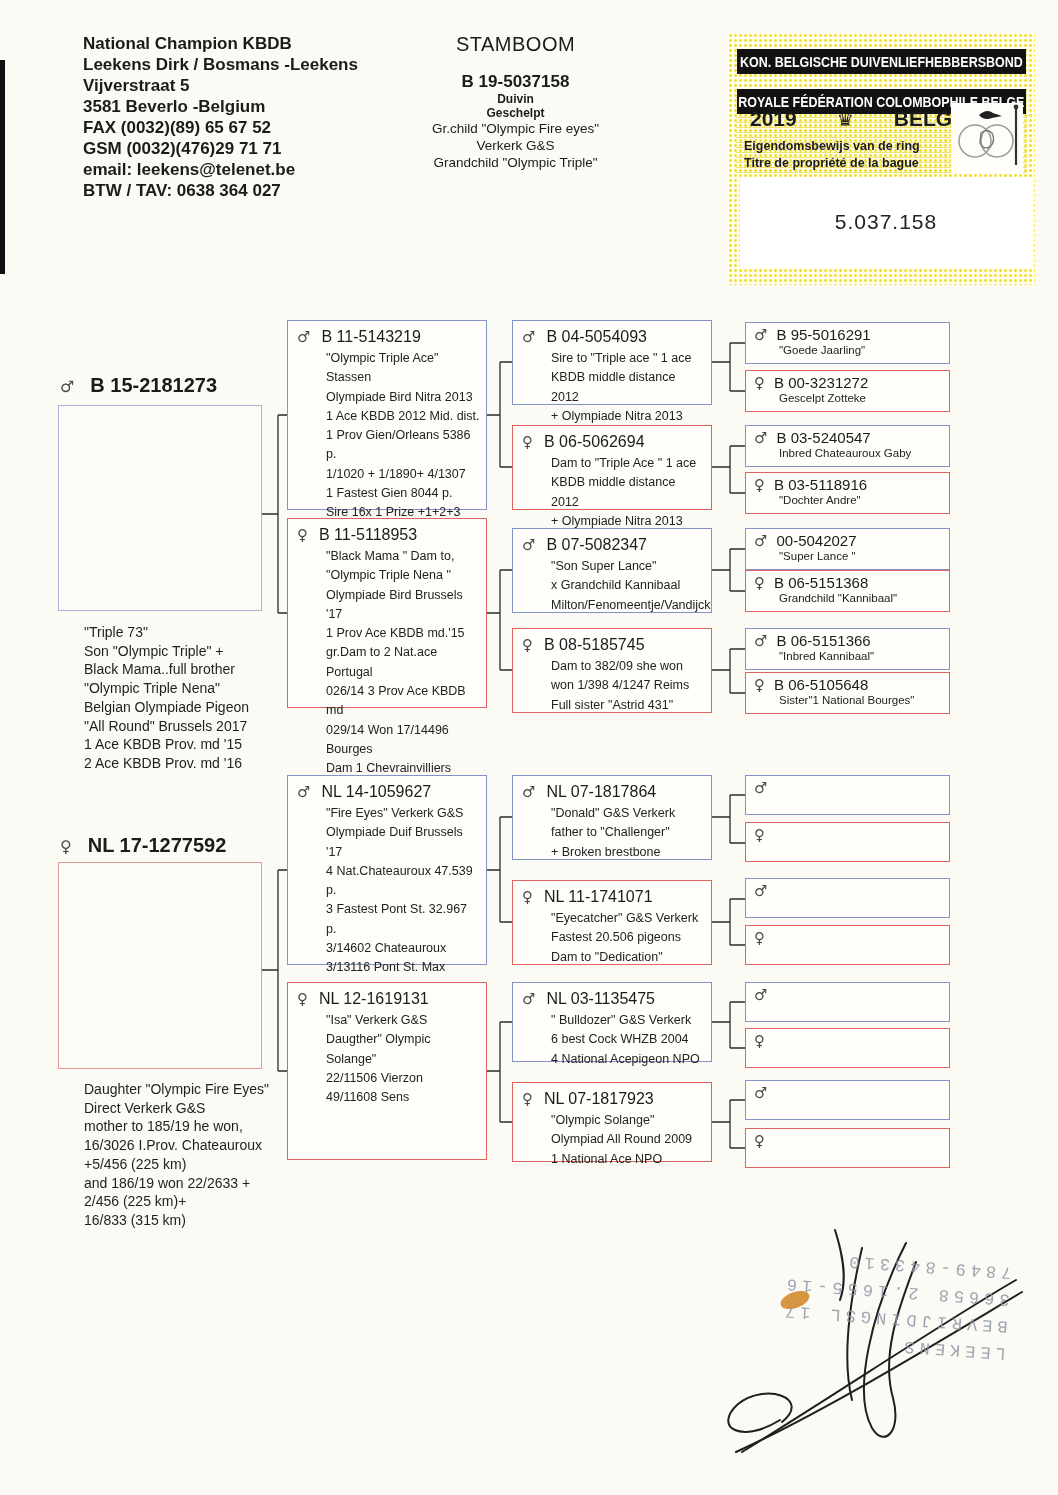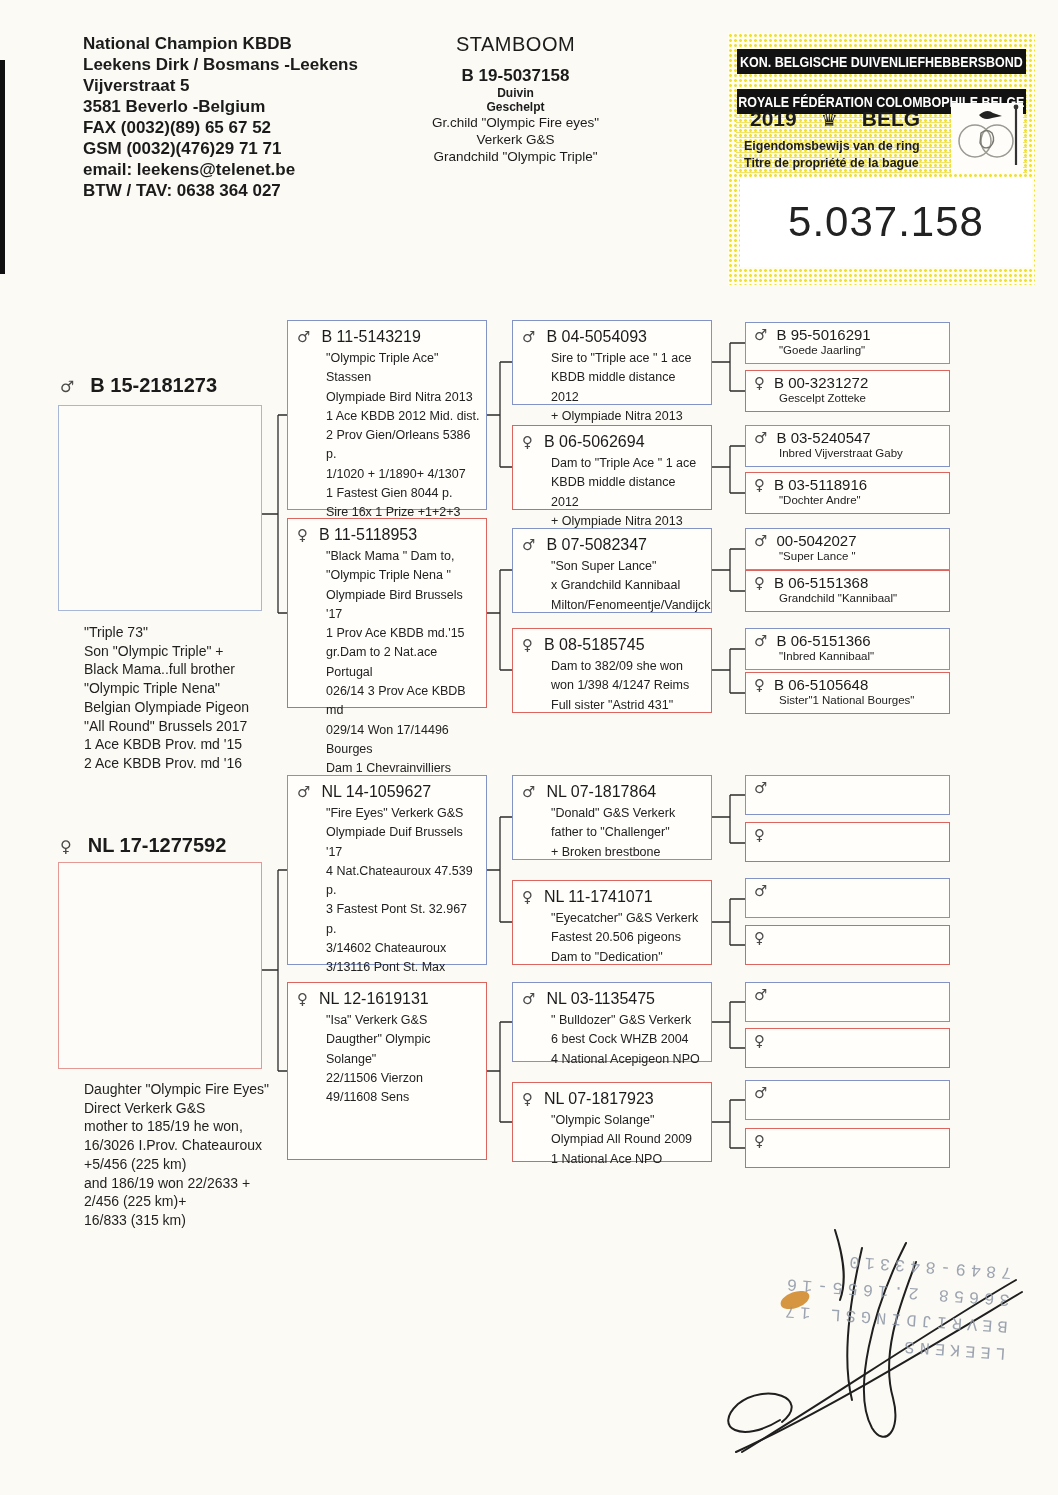--- a/index.html
+++ b/index.html
@@ -3,40 +3,40 @@
 <meta charset="utf-8">
 <style>
   html,body{margin:0;padding:0;background:#e8e8e8;}
   .page{position:relative;width:1058px;height:1495px;background:#fbfaf4;overflow:hidden;
         font-family:"Liberation Sans",sans-serif;color:#1b1b1b;}
   .abs{position:absolute;}
   
   .hdr-left{left:83px;top:33px;width:350px;font-size:17px;font-weight:bold;line-height:21px;}
   .hdr-center{left:393px;top:33px;width:245px;text-align:center;}
   .hc-title{font-size:20px;letter-spacing:.5px;}
-  .hc-ring{font-size:17px;font-weight:bold;margin-top:10px;}
+  .hc-ring{font-size:17px;font-weight:bold;margin-top:16px;}
   .hc-sex,.hc-color{font-size:12px;font-weight:bold;}
   .hc-lines{font-size:13.5px;line-height:17px;}
   
   .stamp{left:728px;top:33px;width:307px;height:252px;
          background-color:#fffdf0;
          background-image:radial-gradient(circle,#f0e034 1.1px,rgba(0,0,0,0) 1.7px);
          background-size:5px 5px;}
   .stamp .rules{position:absolute;left:8px;right:8px;top:64px;height:80px;
          background:repeating-linear-gradient(to bottom,rgba(236,217,70,.75) 0 1.5px,rgba(0,0,0,0) 1.5px 5px);}
   .bar{position:absolute;left:9px;width:289px;height:25px;background:#121212;color:#fff;
        display:flex;align-items:center;justify-content:center;font-weight:bold;font-size:14.5px;white-space:nowrap;}
   .bar span{display:inline-block;transform:scaleX(.86);}
-  .yearrow{position:absolute;left:22px;top:74px;display:flex;align-items:center;gap:24px;font-weight:bold;font-size:21px;}
+  .yearrow{position:absolute;left:22px;top:74px;display:flex;align-items:center;gap:40px;font-weight:bold;font-size:21px;}
   .crown{font-family:"DejaVu Sans",sans-serif;font-size:19px;line-height:1;}
   .stamp-small{position:absolute;left:16px;font-weight:bold;font-size:12.5px;line-height:16px;}
   .emblem{position:absolute;right:12px;top:70px;width:72px;height:70px;background:#fefdfa;}
   .numbox{position:absolute;left:12px;right:3px;top:144px;height:90px;background:#ffffff;
           display:flex;align-items:center;justify-content:center;}
-  .numbox div{font-size:42px;letter-spacing:1px;color:#222;}
+  .numbox div{font-size:21px;letter-spacing:1px;color:#222;}
   
   .box{position:absolute;background:#fffefb;border:1.6px solid;box-sizing:border-box;padding:7px 6px 4px 9px;}
   .male{border-color:#8393c5;}
   .female{border-color:#dc6560;}
   .hd{display:flex;align-items:baseline;gap:11px;}
   .sex{font-family:"DejaVu Sans",sans-serif;color:#4a4a4a;font-size:15px;}
   .ring{font-weight:normal;font-size:16px;white-space:nowrap;}
   .lines{margin-left:29px;margin-top:3px;font-size:12.5px;line-height:19.3px;color:#222;}
   .sbox{padding:3px 6px 2px 8px;}
   .sbox .hd{gap:9px;}
@@ -181,21 +181,21 @@
 
   <div class="box male" style="left:287px;top:320px;width:200px;height:190px">
     <div class="hd">
         <span class="sex">♂</span>
         <span class="ring">B 11-5143219</span>
       </div>
     <div class="lines">
         <div>"Olympic Triple Ace" Stassen</div>
         <div>Olympiade Bird Nitra 2013</div>
         <div>1 Ace KBDB  2012  Mid. dist.</div>
-        <div>2 Prov Gien/Orleans 5386 p.</div>
+        <div>1 Prov Gien/Orleans 5386 p.</div>
         <div>1/1020 + 1/1890+ 4/1307</div>
         <div>1 Fastest Gien 8044 p.</div>
         <div>Sire 16x 1 Prize +1+2+3 Ace</div>
         <div>Sire "Olympic Triple Nena"</div>
       </div>
   </div>
   <div class="box female" style="left:287px;top:518px;width:200px;height:190px">
     <div class="hd">
         <span class="sex">♀</span>
         <span class="ring">B 11-5118953</span>
@@ -341,21 +341,21 @@
         <span class="sex">♀</span>
         <span class="ring">B 00-3231272</span>
       </div>
     <div class="sub">Gescelpt Zotteke</div>
   </div>
   <div class="box sbox male" style="left:745px;top:425px;width:205px;height:42px">
     <div class="hd">
         <span class="sex">♂</span>
         <span class="ring">B 03-5240547</span>
       </div>
-    <div class="sub">Inbred Vijverstraat Gaby</div>
+    <div class="sub">Inbred Chateauroux Gaby</div>
   </div>
   <div class="box sbox female" style="left:745px;top:472px;width:205px;height:42px">
     <div class="hd">
         <span class="sex">♀</span>
         <span class="ring">B 03-5118916</span>
       </div>
     <div class="sub">"Dochter Andre"</div>
   </div>
   <div class="box sbox male" style="left:745px;top:528px;width:205px;height:42px">
     <div class="hd">

